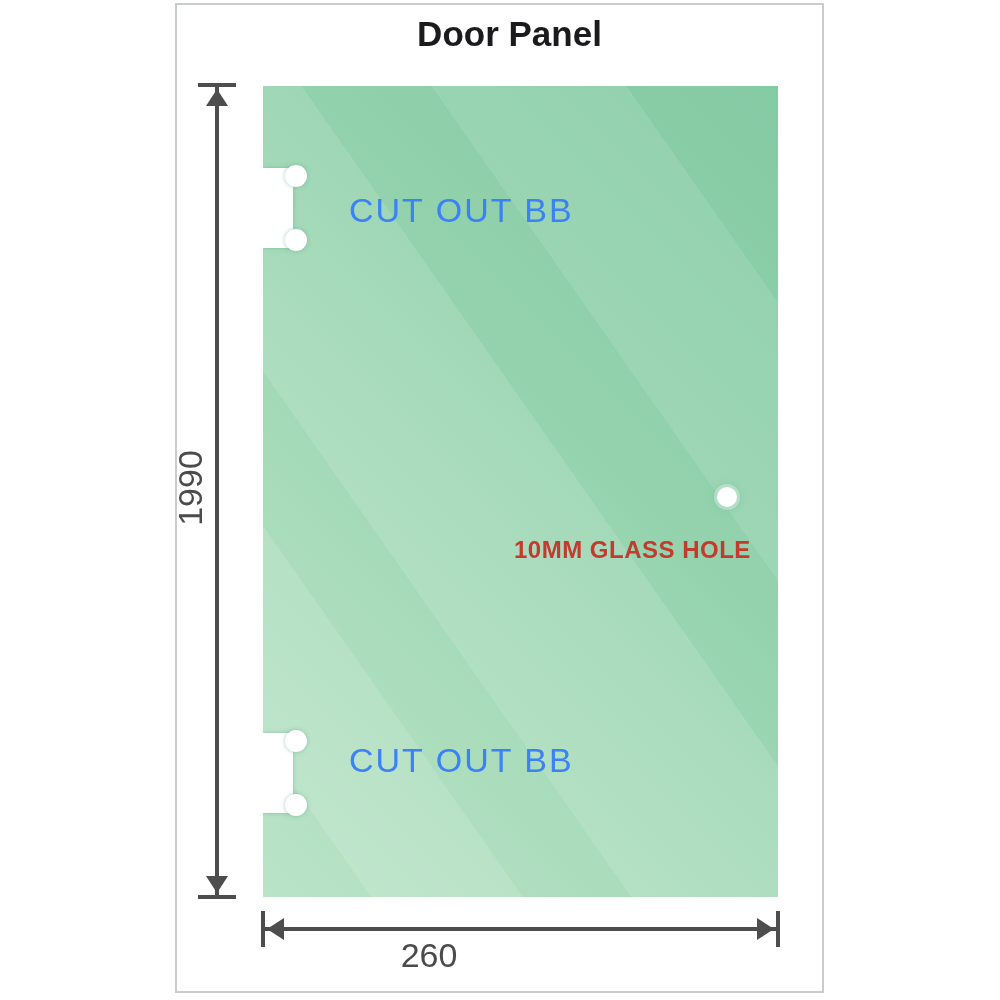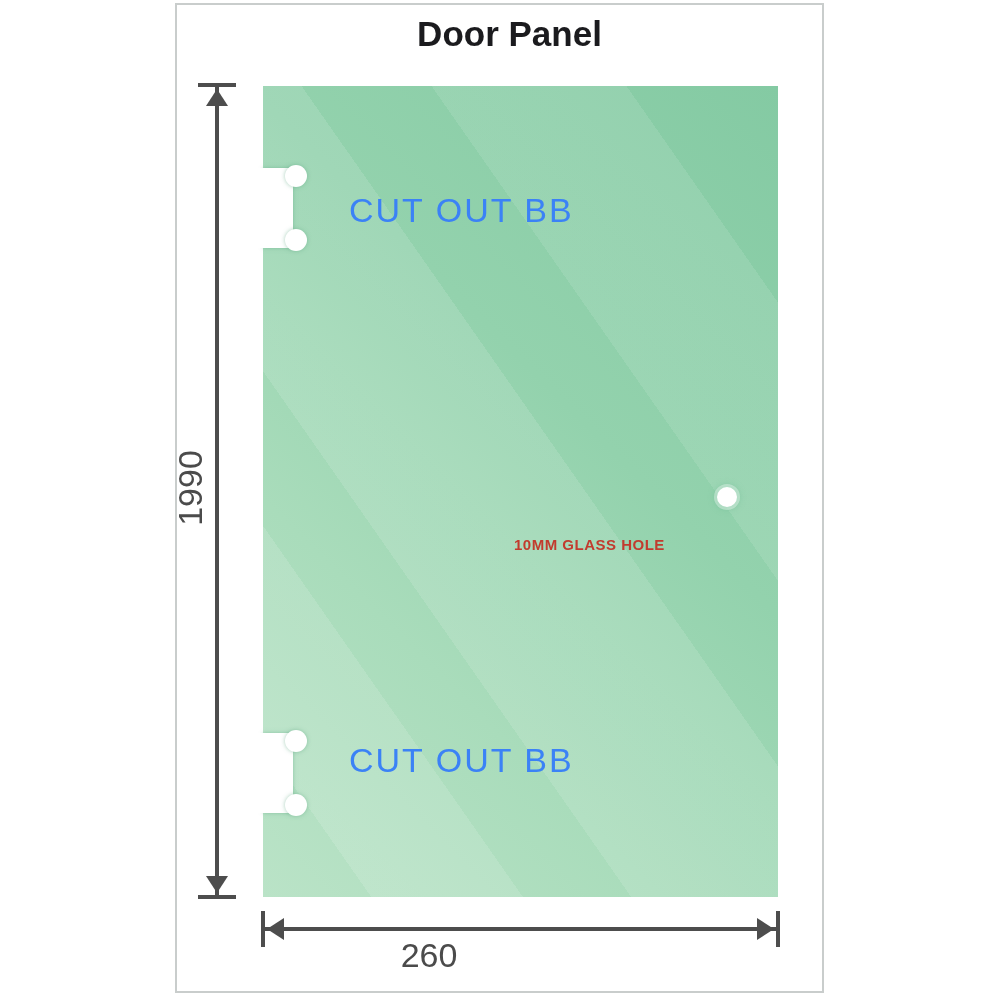--- a/index.html
+++ b/index.html
@@ -101,21 +101,21 @@
     left: 717px; top: 487px;
     width: 20px; height: 20px;
     border-radius: 50%;
     background: #ffffff;
     box-shadow: 0 0 0 3px rgba(255,255,255,0.35), 0 0 6px 2px rgba(110,190,150,0.6);
   }
   .hole-label {
     position: absolute;
     left: 514px; top: 536px;
     color: #c23b2e;
-    font-size: 15px;
+    font-size: 24px;
     font-weight: bold;
     letter-spacing: 0.5px;
     white-space: nowrap;
   }
   .vdim {
     position: absolute;
     left: 198px; top: 83px;
     width: 38px; height: 816px;
   }
   .vdim .cap {

